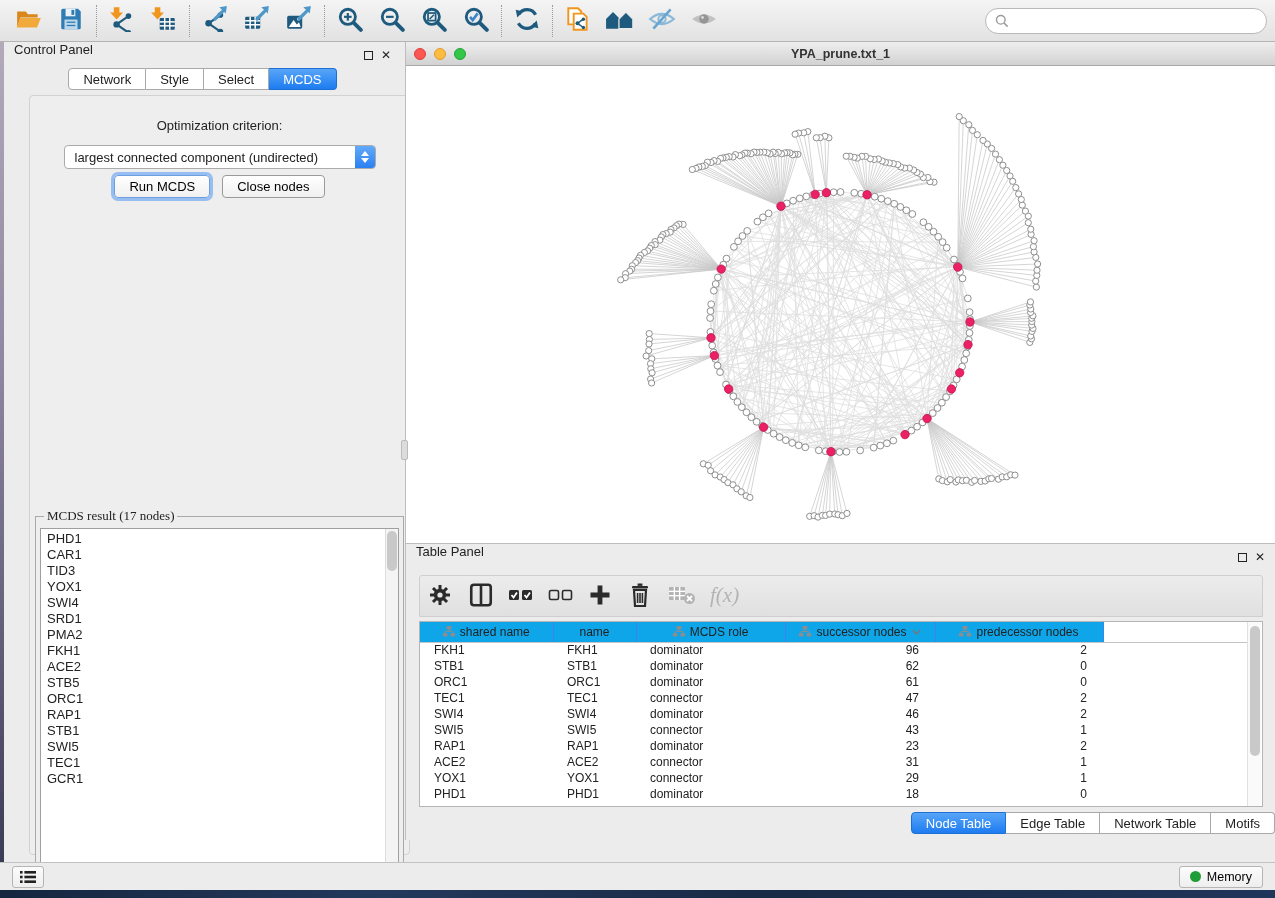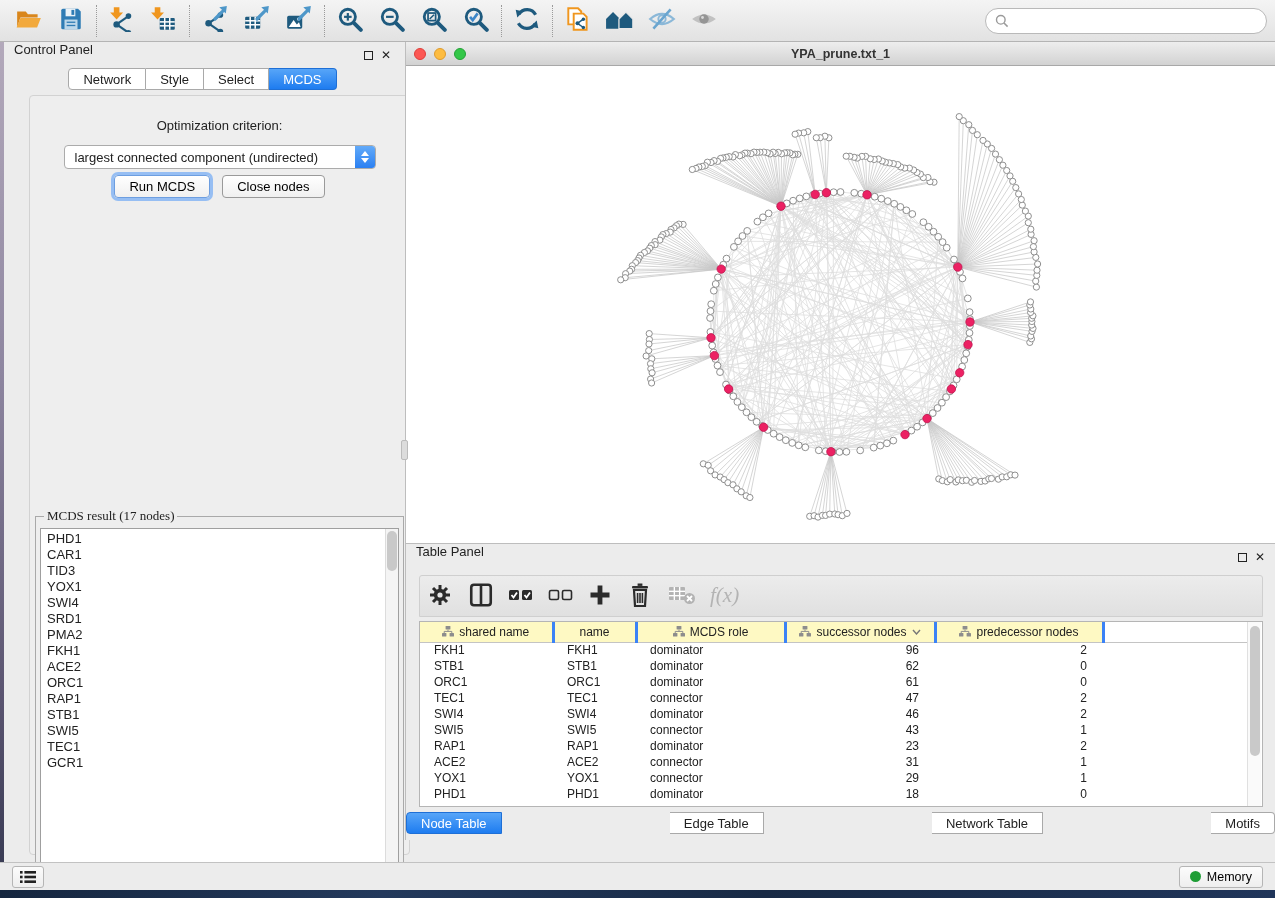--- a/index.html
+++ b/index.html
@@ -84,31 +84,31 @@
   #table-panel { left:405px; top:543px; width:870px; height:297px; background:#ececec;
     border-left:1px solid #bdbdbd; border-top:1px solid #bdbdbd; }
   #tp-toolbar { position:absolute; left:13px; top:31px; width:844px; height:42px;
     background:linear-gradient(#ececec,#e0e0e0); border:1px solid #cfcfcf; border-radius:3px 3px 0 0;
     display:flex; align-items:center; padding-left:8px; gap:4px; }
   .tpt-btn { width:36px; height:34px; border:none; background:none; display:flex;
     align-items:center; justify-content:flex-start; cursor:pointer; }
   #tp-grid-wrap { position:absolute; left:13px; top:77px; width:844px; height:186px;
     background:#fff; border:1px solid #b5b5b5; }
   table#node-table { border-collapse:collapse; table-layout:fixed; width:828px; font-size:12px; }
-  #node-table th { height:20px; background:#fef9c3; border-right:3px solid #3b82f6;
+  #node-table th { height:20px; background:#0ea5e9; border-right:1px solid #3b82f6;
     border-bottom:1px solid #c4c4c4; font-weight:normal; font-size:12px; cursor:pointer;
     position:relative; white-space:nowrap; overflow:hidden; }
   #node-table th .th-inner { display:flex; align-items:center; justify-content:center; gap:5px; }
   #node-table td { height:16px; padding:0 14px; white-space:nowrap; overflow:hidden; cursor:default; }
   #node-table td.num { text-align:right; padding-right:16px; }
   #tp-scroll { position:absolute; right:1px; top:0; width:14px; height:184px;
     background:#fafafa; border-left:1px solid #e0e0e0; }
   #tp-scroll .vthumb { top:4px; height:130px; left:2px; }
 
-  #tp-tabs { position:absolute; left:0; right:0; top:268px; display:flex; justify-content:space-between; }
+  #tp-tabs { position:absolute; left:0; right:0; top:268px; display:flex; justify-content:flex-end; }
 
   
   #status-bar { left:0; top:862px; width:1275px; height:28px; background:#ececec;
     border-top:1px solid #c2c2c2; display:flex; align-items:center; padding:0 12px; }
   #task-history-button { width:32px; height:22px; background:linear-gradient(#fcfcfc,#eee);
     border:1px solid #b5b5b5; border-radius:3px; display:flex; align-items:center;
     justify-content:center; cursor:pointer; }
   #memory-button { margin-left:auto; height:22px; padding:0 10px;
     background:linear-gradient(#fcfcfc,#eee); border:1px solid #b5b5b5; border-radius:3px;
     display:flex; align-items:center; gap:6px; font-size:12.5px; cursor:pointer; }
@@ -328,20 +328,21 @@
         <ul id="mcds-list-ul">
             <li>PHD1</li>
             <li>CAR1</li>
             <li>TID3</li>
             <li>YOX1</li>
             <li>SWI4</li>
             <li>SRD1</li>
             <li>PMA2</li>
             <li>FKH1</li>
             <li>ACE2</li>
+            <li>STB5</li>
             <li>ORC1</li>
             <li>RAP1</li>
             <li>STB1</li>
             <li>SWI5</li>
             <li>TEC1</li>
             <li>GCR1</li>
           </ul>
         <div class="vtrack">
             <div class="vthumb" style="top:2px;height:40px;"></div>
           </div>

